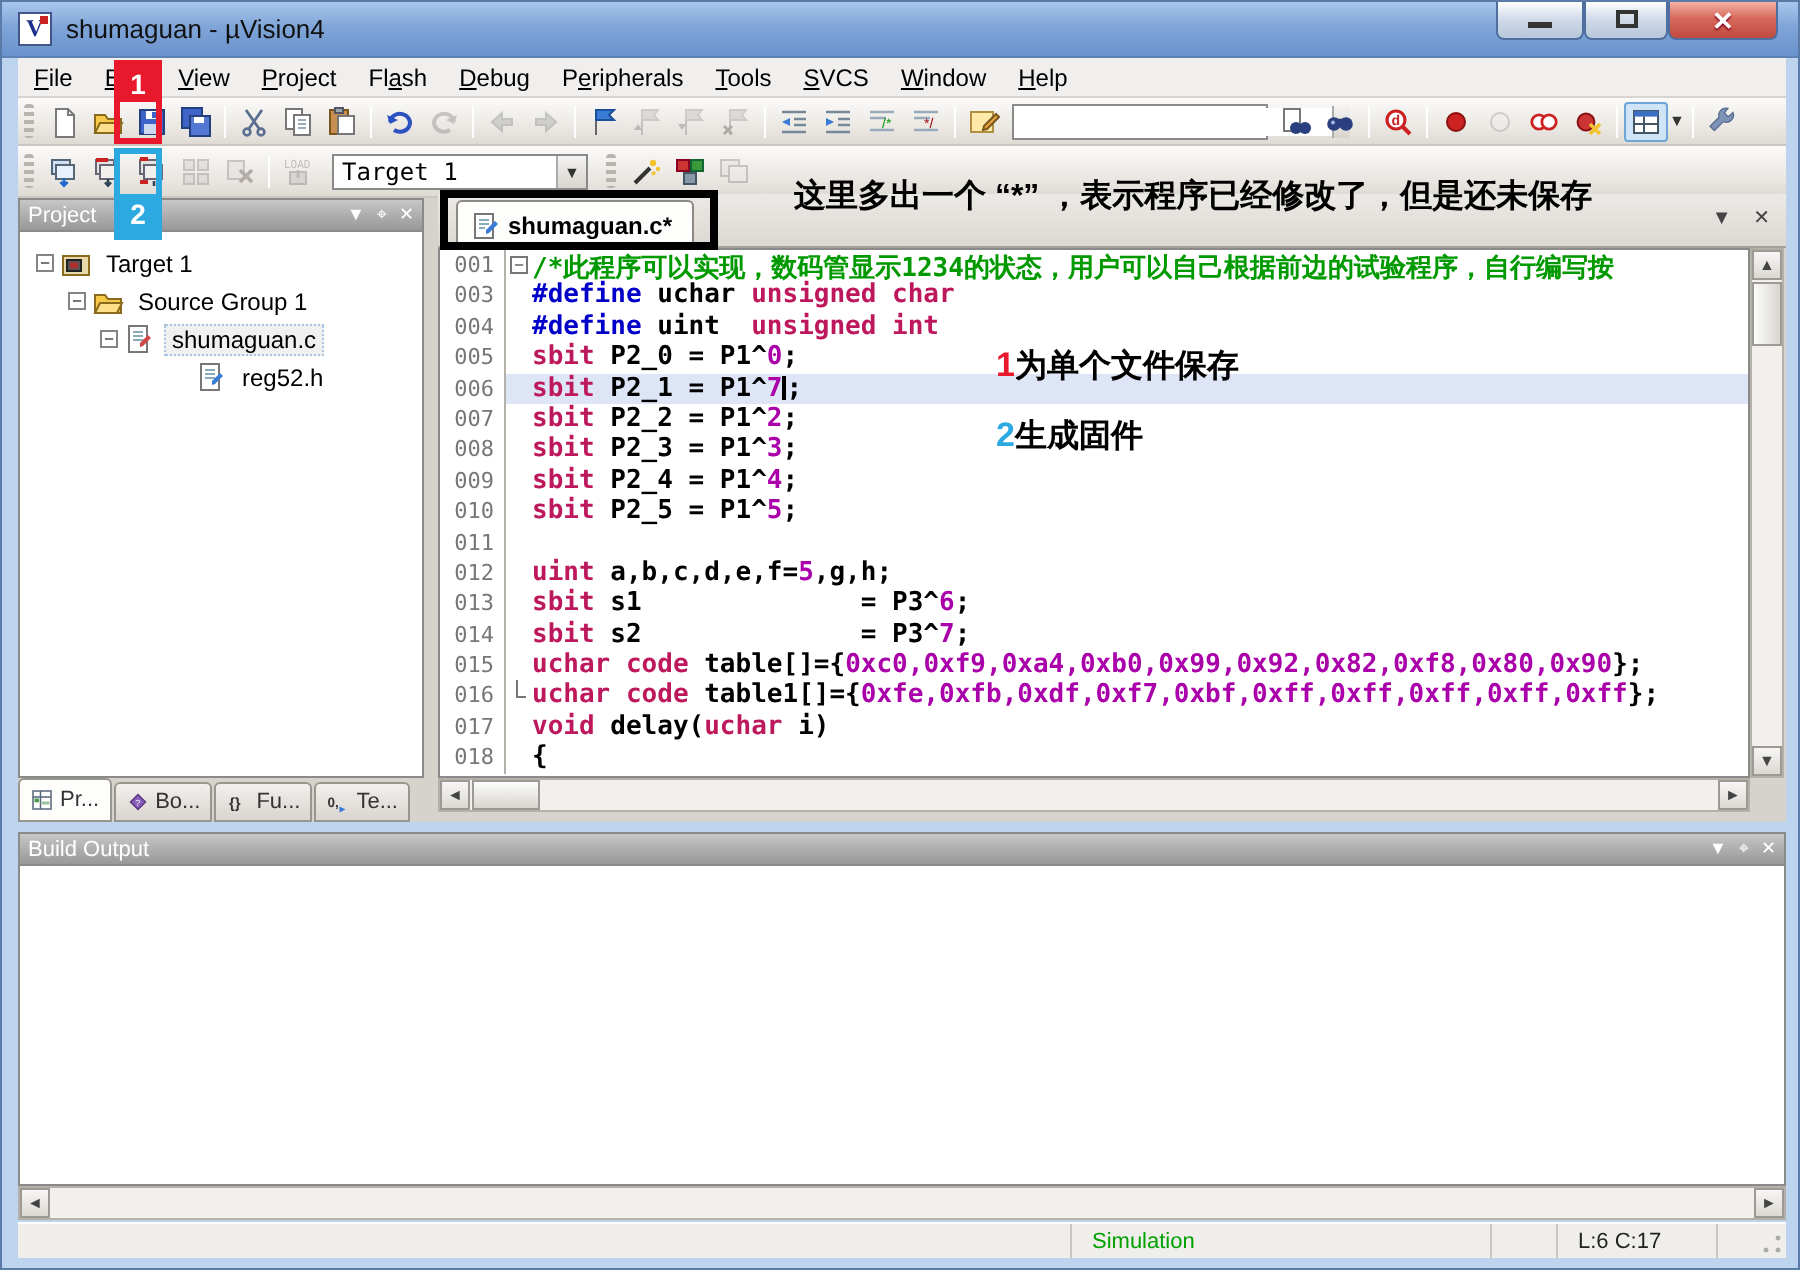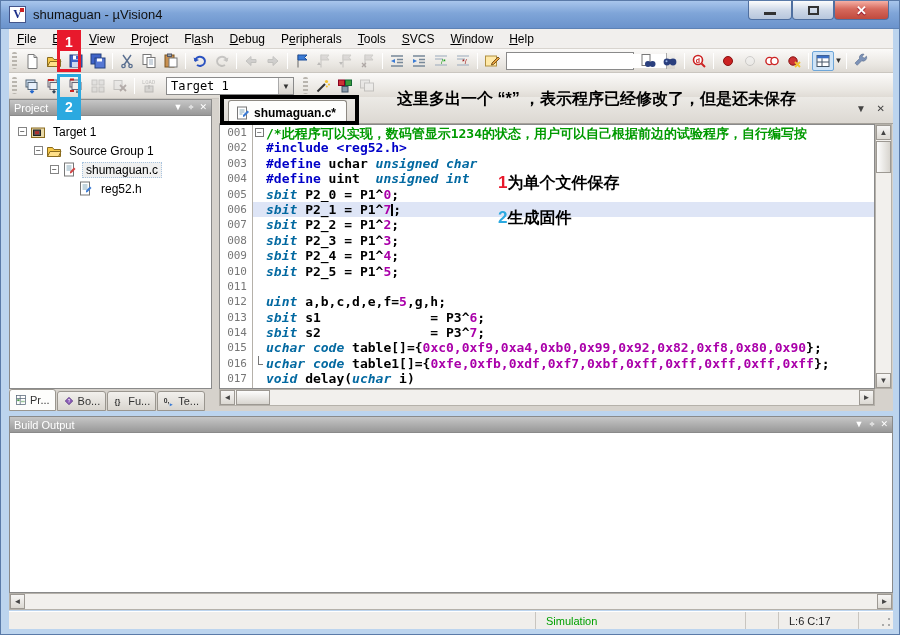--- a/index.html
+++ b/index.html
@@ -102,21 +102,21 @@
           font:11px/15.4px "DejaVu Sans Mono",monospace; background:#fff;
           border-right:1px solid #b5b1aa; }
   .fold { width:13px; flex:none; text-align:center; color:#555; position:relative; }
   .fold .box { position:absolute; left:2px; top:3px; width:9px; height:9px; border:1px solid #777;
                font:8px/7px "DejaVu Sans Mono",monospace; background:#fff; }
   .fold .endmark { position:absolute; left:5px; top:0; width:5px; height:9px;
                    border-left:1px solid #777; border-bottom:1px solid #777; }
   .ctext { flex:1; }
   .code-row.hl .fold, .code-row.hl .ctext { background:#dee5f6; }
   .tok-com { color:#009a00; } .tok-dir { color:#0000c8; }
-  .tok-kw { color:#0369a1; font-weight:700;font-style:italic; } .tok-num { color:#aa00aa; } .tok-p { color:#000; }
+  .tok-kw { color:#be185d; font-weight:700; } .tok-num { color:#aa00aa; } .tok-p { color:#000; }
   .caret { display:inline-block; width:2px; height:12px; background:#000; vertical-align:-2px; }
 
   
   .sb-btn { background:linear-gradient(180deg,#f7f6f5,#dcd9d3); border:1px solid #9d9993;
             color:#444; text-align:center; }
   #v-scroll { position:absolute; left:656px; top:27px; width:17px; height:265px; background:#f2f0ed; border:1px solid #b5b1aa; }
   #v-scroll .up { position:absolute; top:0; left:0; width:15px; height:15px; font-size:8px; line-height:14px; }
   #v-scroll .down { position:absolute; bottom:0; left:0; width:15px; height:15px; font-size:8px; line-height:14px; }
   #v-scroll .thumb { position:absolute; top:16px; left:0; width:15px; height:32px;
                      background:linear-gradient(90deg,#fdfdfd,#d8d5cf); border:1px solid #9d9993; }
@@ -581,21 +581,21 @@
             <div class="expander">−</div>
             <span class="tree-icon">
               <svg class="icon16" viewBox="0 0 16 16">
                 <rect x="2.5" y="1" width="9" height="13" fill="#fff" stroke="#777"></rect>
                 <path d="M4.5 4h5M4.5 6h5M4.5 8h5" stroke="#8ab"></path>
                 <path d="M8 9.5l4-4 1.5 1.5-4 4L8 11.5z" fill="#d04545"></path>
               </svg>
             </span>
             <span class="tree-label sel">shumaguan.c</span>
           </div>
-          <div class="tree-row" style="padding-left: 56px;">
+          <div class="tree-row" style="padding-left: 76px;">
             <div class="exp-none"></div>
             <span class="tree-icon">
               <svg class="icon16" viewBox="0 0 16 16">
                 <rect x="2.5" y="1" width="9" height="13" fill="#fff" stroke="#777"></rect>
                 <path d="M4.5 4h5M4.5 6h5M4.5 8h5" stroke="#8ab"></path>
                 <path d="M8 9.5l4-4 1.5 1.5-4 4L8 11.5z" fill="#3a7bd5"></path>
               </svg>
             </span>
             <span class="tree-label">reg52.h</span>
           </div>
@@ -651,21 +651,20 @@
                 </svg></span></span>
           <span>shumaguan.c*</span>
         </div>
         <div id="doc-controls">
           <span>▼</span>
           <span>✕</span>
         </div>
       </div>
       <div id="code-area">
           <div class="code-row"><div class="lnum">001</div><div class="fold"><div class="box">−</div></div><div class="ctext"><span class="tok-com">/*此程序可以实现，数码管显示1234的状态，用户可以自己根据前边的试验程序，自行编写按</span></div></div>
-          <div class="code-row"><div class="lnum">002</div><div class="fold"></div><div class="ctext"><span class="tok-dir">#include &lt;reg52.h&gt;</span></div></div>
           <div class="code-row"><div class="lnum">003</div><div class="fold"></div><div class="ctext"><span class="tok-dir">#define</span><span class="tok-p"> uchar </span><span class="tok-kw">unsigned char</span></div></div>
           <div class="code-row"><div class="lnum">004</div><div class="fold"></div><div class="ctext"><span class="tok-dir">#define</span><span class="tok-p"> uint  </span><span class="tok-kw">unsigned int</span></div></div>
           <div class="code-row"><div class="lnum">005</div><div class="fold"></div><div class="ctext"><span class="tok-kw">sbit</span><span class="tok-p"> P2_0 = P1^</span><span class="tok-num">0</span><span class="tok-p">;</span></div></div>
           <div class="code-row hl"><div class="lnum">006</div><div class="fold"></div><div class="ctext"><span class="tok-kw">sbit</span><span class="tok-p"> P2_1 = P1^</span><span class="tok-num">7</span><span class="caret"></span><span class="tok-p">;</span></div></div>
           <div class="code-row"><div class="lnum">007</div><div class="fold"></div><div class="ctext"><span class="tok-kw">sbit</span><span class="tok-p"> P2_2 = P1^</span><span class="tok-num">2</span><span class="tok-p">;</span></div></div>
           <div class="code-row"><div class="lnum">008</div><div class="fold"></div><div class="ctext"><span class="tok-kw">sbit</span><span class="tok-p"> P2_3 = P1^</span><span class="tok-num">3</span><span class="tok-p">;</span></div></div>
           <div class="code-row"><div class="lnum">009</div><div class="fold"></div><div class="ctext"><span class="tok-kw">sbit</span><span class="tok-p"> P2_4 = P1^</span><span class="tok-num">4</span><span class="tok-p">;</span></div></div>
           <div class="code-row"><div class="lnum">010</div><div class="fold"></div><div class="ctext"><span class="tok-kw">sbit</span><span class="tok-p"> P2_5 = P1^</span><span class="tok-num">5</span><span class="tok-p">;</span></div></div>
           <div class="code-row"><div class="lnum">011</div><div class="fold"></div><div class="ctext"></div></div>
           <div class="code-row"><div class="lnum">012</div><div class="fold"></div><div class="ctext"><span class="tok-kw">uint</span><span class="tok-p"> a,b,c,d,e,f=</span><span class="tok-num">5</span><span class="tok-p">,g,h;</span></div></div>

